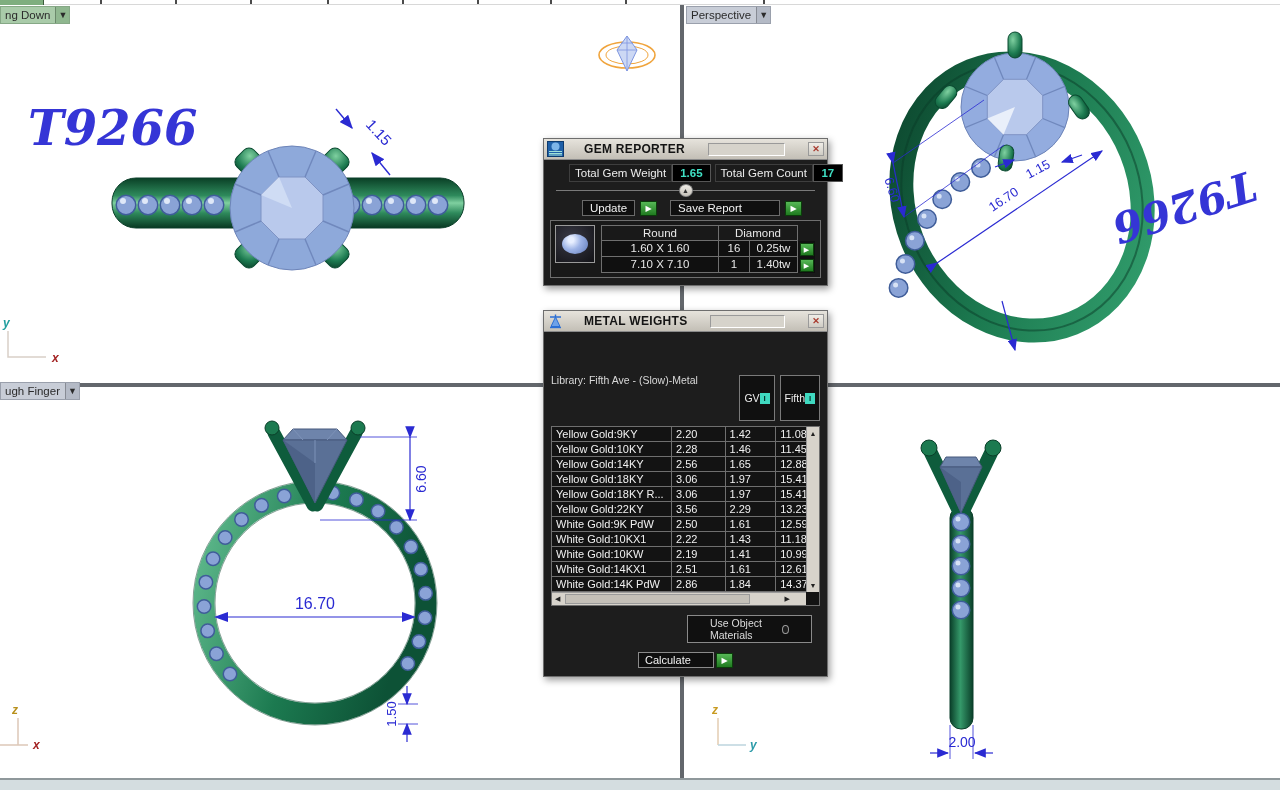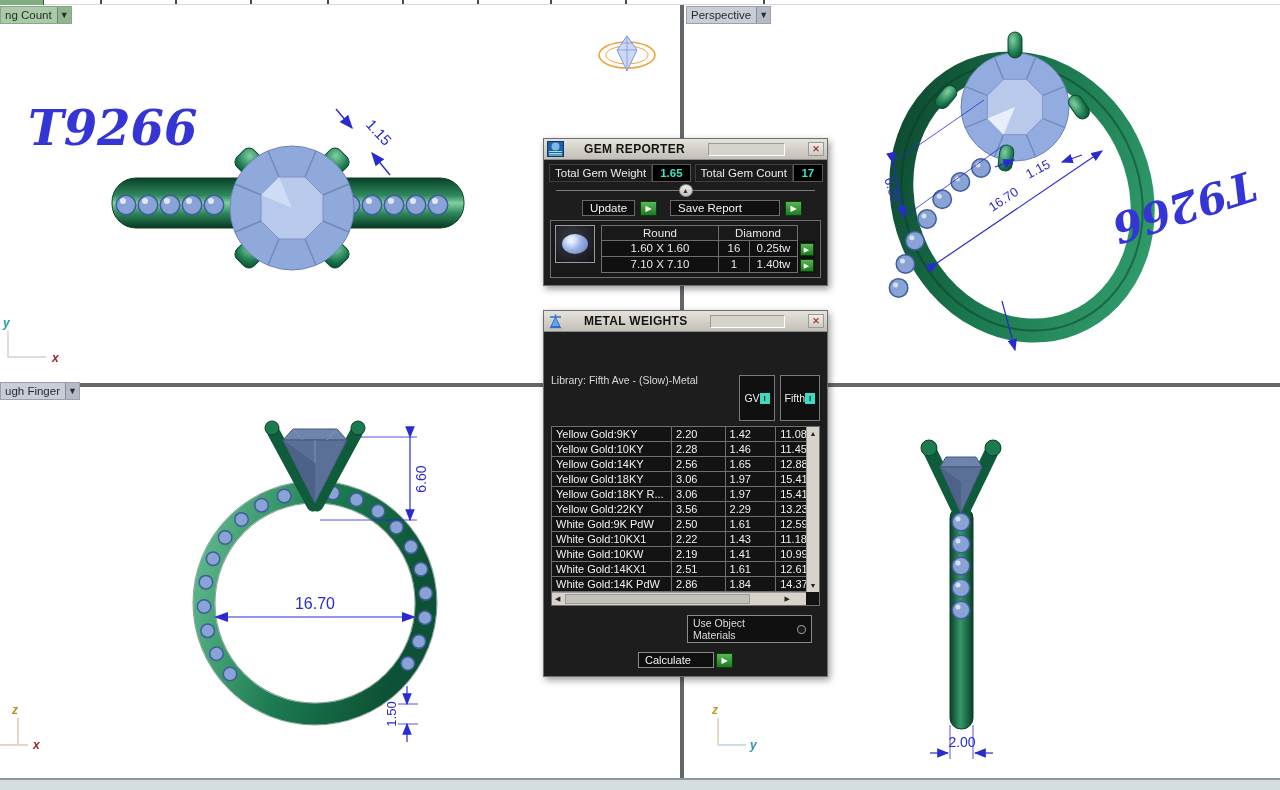--- a/index.html
+++ b/index.html
@@ -30,21 +30,21 @@
   
   .panel{position:absolute;width:285px;background:#1d1d1d;border:1px solid #6e6e6e;z-index:20;box-shadow:2px 3px 7px rgba(0,0,0,.4);}
   .titlebar{height:21px;background:linear-gradient(#e6e3dc,#c3bfb6);display:flex;align-items:center;gap:20px;padding:0 3px;border-bottom:1px solid #8a8a8a;}
   .titlebar .ticon{width:17px;height:16px;flex:0 0 auto;}
   .titlebar .ttl{font-size:12px;font-weight:bold;color:#141414;letter-spacing:.3px;white-space:nowrap;}
   .titlebar .recess{flex:1;height:13px;margin:0 3px;background:#d6d3cb;border:1px solid;border-color:#9a9a9a #ffffff #ffffff #9a9a9a;}
   .closebtn{width:16px;height:14px;background:linear-gradient(#f0ede7,#cfccc4);border:1px solid #9a9a9a;color:#a83a2e;font-size:9px;font-weight:bold;line-height:12px;text-align:center;cursor:default;}
 
   
   .stats-row{display:flex;align-items:center;margin:4px 5px 2px 5px;}
-  .stat-label{background:#1b1b1b;border:1px solid #3e3e3e;color:#ececec;font-size:11.5px;padding:2px 5px;white-space:nowrap;}
+  .stat-label{background:#1b1b1b;border:1px solid #3e3e3e;color:#ececec;font-size:11.5px;padding:2px 5px;white-space:nowrap;margin-left:20px;}
   .stat-val{background:#000;border:1px solid #565656;color:#3fe0c4;font-size:11.5px;font-weight:bold;padding:2px 7px;white-space:nowrap;}
   .collapse-row{position:relative;height:13px;margin:2px 12px;}
   .collapse-row .line{position:absolute;left:0;right:0;top:6px;height:1px;background:#7a7a7a;}
   .collapse-btn{position:absolute;left:50%;top:0;transform:translateX(-50%);width:14px;height:13px;border-radius:50%;background:linear-gradient(#efece6,#c6c2ba);border:1px solid #8a8a8a;font-size:7px;line-height:12px;text-align:center;color:#333;}
   .btnrow{display:flex;align-items:center;gap:5px;margin:3px 8px 4px 38px;}
   .dark-btn{background:#0f0f0f;border:1px solid #6a6a6a;color:#f2f2f2;font-size:11.5px;padding:1px 7px;white-space:nowrap;}
   .play-btn{width:17px;height:15px;background:linear-gradient(#56b856,#1f7a1f);border:1px solid #0b3d0b;color:#fff;font-size:8px;line-height:13px;text-align:center;flex:0 0 auto;}
   .gr-tablewrap{margin:4px 6px 7px 6px;border:1px solid #6f6f6f;background:#191919;padding:4px;display:flex;gap:6px;}
   .gem-thumb{width:40px;height:38px;border:1px solid #9a9a9a;background:radial-gradient(circle at 40% 35%,#3a3a46,#121216);position:relative;flex:0 0 auto;}
   .gem-thumb .stone{position:absolute;left:6px;top:8px;width:26px;height:20px;border-radius:50%;background:radial-gradient(circle at 35% 30%,#e8efff 12%,#9db3e6 45%,#5f79b8);}
@@ -76,21 +76,21 @@
   .mwc2{width:54px;}
   .mwc3{width:51px;}
   .mwc4{width:30px;border-right:none !important;}
   .vscroll{position:absolute;right:0;top:0;bottom:13px;width:13px;background:#d7d3cb;border-left:1px solid #9a9a9a;display:flex;flex-direction:column;justify-content:space-between;align-items:center;font-size:7px;color:#222;}
   .vscroll span{display:block;padding:3px 0;}
   .hscroll{position:relative;height:13px;background:#d7d3cb;border-top:1px solid #9a9a9a;font-size:7px;color:#222;}
   .hscroll .la{position:absolute;left:3px;top:2px;}
   .hscroll .ra{position:absolute;right:16px;top:2px;}
   .hscroll .thumb{position:absolute;left:13px;top:1px;bottom:1px;width:185px;background:#c4c0b8;border:1px solid #9a9a9a;}
   .uom-row{display:flex;justify-content:flex-end;margin:9px 15px 0 0;}
-  .uom-btn{display:flex;align-items:center;gap:8px;background:#101010;border:1px solid #8a8a8a;color:#dcdcdc;font-size:10.5px;padding:1px 5px;width:125px;justify-content:space-between;}
+  .uom-btn{display:flex;align-items:center;gap:8px;background:#101010;border:1px solid #8a8a8a;color:#dcdcdc;font-size:10.5px;padding:1px 22px;width:125px;justify-content:space-between;}
   .radio{width:9px;height:9px;border:1px solid #9a9a9a;border-radius:50%;background:#1c1c1c;}
   .hint{color:#f2c10f;font-weight:bold;font-size:11.5px;text-align:center;width:262px;margin:10px auto 0 auto;line-height:14px;}
   .calcrow{display:flex;justify-content:center;align-items:center;gap:2px;margin:9px 0 8px 0;}
   .calc-btn{background:#0f0f0f;border:1px solid #8a8a8a;color:#f2f2f2;font-size:11px;padding:1px 6px;width:76px;text-align:left;}
 
   .wm{font-family:"DejaVu Serif",serif;font-weight:bold;font-style:italic;fill:#3535d6;}
 </style>
 </head>
 <body>
 
@@ -368,21 +368,21 @@
       <text x="66" y="362" font-size="12" font-weight="bold" font-style="italic" fill="#2a9aa8">y</text>
     </g>
   </svg>
 
   <div class="vdiv"></div>
   <div class="hdiv"></div>
   <div class="botline"></div>
   <div class="botbar"></div>
 
   <div class="vptab tab-green" style="left:0;top:6px">
-    <div class="lbl">ng Count</div>
+    <div class="lbl">ng Down</div>
     <div class="arrowbox">▼</div>
   </div>
   <div class="vptab tab-gray" style="left:686px;top:6px">
     <div class="lbl">Perspective</div>
     <div class="arrowbox">▼</div>
   </div>
   <div class="vptab tab-gray" style="left:0;top:382px">
     <div class="lbl">ugh Finger</div>
     <div class="arrowbox">▼</div>
   </div>

